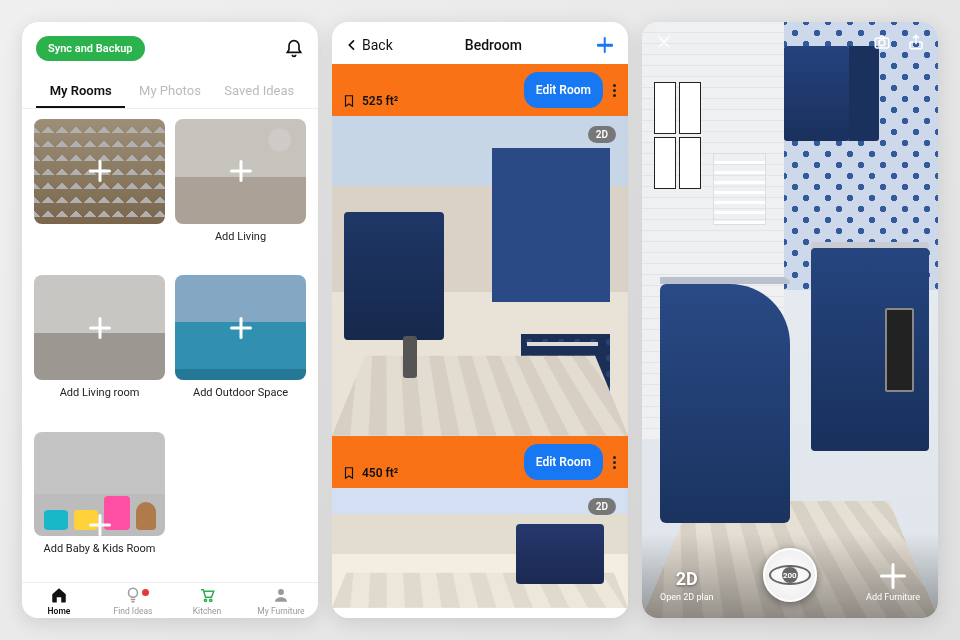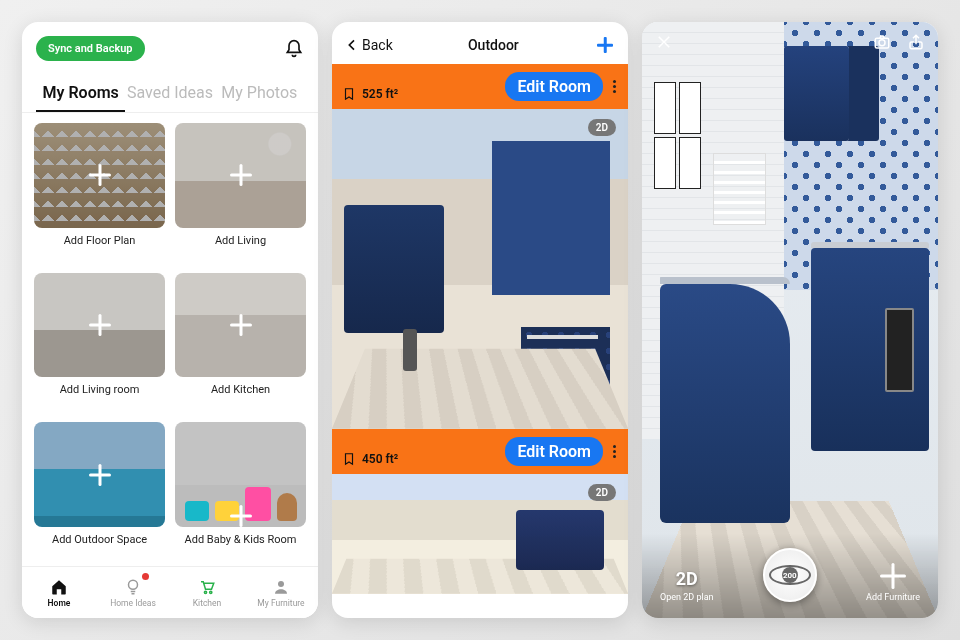--- a/index.html
+++ b/index.html
@@ -18,21 +18,21 @@
 
   
   .p1-top { display:flex; align-items:center; justify-content:space-between; padding:14px 14px 6px; }
   .sync-btn {
     background:#2bb24c; color:#fff; border:none; border-radius:16px;
     padding:6px 12px; font-size:11px; font-weight:600; cursor:pointer;
   }
   .bell { width:20px; height:20px; position:relative; }
   .bell svg { width:100%; height:100%; }
   .tabs { display:flex; padding:8px 14px 0; gap:0; border-bottom:1px solid #eee; }
-  .tab { flex:1; text-align:center; font-size:16px; color:#bbb; padding:8px 0; cursor:pointer; }
+  .tab { flex:1; text-align:center; font-size:13px; color:#bbb; padding:8px 0; cursor:pointer; }
   .tab.active { color:#111; font-weight:600; border-bottom:2px solid #111; }
   .grid { flex:1; overflow-y:auto; padding:10px 12px 4px; display:grid; grid-template-columns:1fr 1fr; gap:10px 10px; }
   .card { display:flex; flex-direction:column; cursor:pointer; }
   .thumb {
     width:100%; aspect-ratio: 1.25/1; border-radius:8px;
     position:relative; display:flex; align-items:center; justify-content:center;
     overflow:hidden;
   }
   .thumb::after {
     content:""; position:absolute; inset:0; background:rgba(0,0,0,0.15);
@@ -70,21 +70,21 @@
     linear-gradient(180deg,#e6e6e6 60%,#ddd 60%);
     display:flex; align-items:flex-end; justify-content:center; gap:6px;
   }
   .t-kids .obj { position:relative; z-index:1; border-radius:4px; }
   .t-kids .pink { width:26px; height:34px; background:#ff4fa3; margin-bottom:6px;}
   .t-kids .yellow { width:24px; height:20px; background:#ffd23a; margin-bottom:6px;}
   .t-kids .teal { width:24px; height:20px; background:#18b8c9; margin-bottom:6px;}
   .t-kids .bear { width:20px; height:28px; background:#b07b4a; border-radius:10px 10px 4px 4px; margin-bottom:6px;}
 
   .bottombar {
-    height:52px; border-top:1px solid #eee; display:flex; background:#fff;
+    height:36px; border-top:1px solid #eee; display:flex; background:#fff;
   }
   .bitem { flex:1; display:flex; flex-direction:column; align-items:center; justify-content:center; gap:2px; cursor:pointer; position:relative;}
   .bitem .ico { width:18px; height:18px; }
   .bitem .lbl { font-size:8.5px; color:#9a9a9a; }
   .bitem.active .lbl { color:#111; font-weight:600; }
   .badge-dot { position:absolute; top:6px; right:28%; width:7px; height:7px; background:#e53935; border-radius:50%; }
 
   
   .p2-nav { display:flex; align-items:center; justify-content:space-between; padding:12px 12px 8px; }
   .back { display:flex; align-items:flex-start; gap:2px; cursor:pointer; font-size:14px; color:#111; }
@@ -94,21 +94,21 @@
   .add-plus::before,.add-plus::after{content:"";position:absolute;background:#1877f2;border-radius:1px;}
   .add-plus::before{left:50%;top:3px;width:2.5px;height:16px;transform:translateX(-50%);}
   .add-plus::after{top:50%;left:3px;height:2.5px;width:16px;transform:translateY(-50%);}
   .p2-scroll { flex:1; overflow-y:auto; }
   .room-bar { display:flex; align-items:flex-end; justify-content:space-between; padding:8px 10px; background:#f97316; }
   .room-left { display:flex; align-items:center; gap:6px; font-size:12px; font-weight:600; color:#111;}
   .room-left svg{width:14px;height:14px;}
   .room-right { display:flex; align-items:center; gap:8px; }
   .edit-btn {
     background:#1877f2; color:#fff; border:none; border-radius:14px;
-    padding:5px 12px; font-size:16px; font-weight:600; cursor:pointer;
+    padding:11px 12px; font-size:12px; font-weight:600; cursor:pointer;
   }
   .kebab { display:flex; flex-direction:column; gap:2px; cursor:pointer; padding:4px 2px;}
   .kebab span{width:3px;height:3px;background:#222;border-radius:50%;}
   .room-img { width:100%; position:relative; }
   .room-img.big { height:320px; }
   .room-img.small { height:120px; }
   .pill-2d {
     position:absolute; top:10px; right:12px; background:#777; color:#fff;
     border-radius:11px; padding:3px 8px; font-size:10px; font-weight:600; z-index:3; cursor:pointer;
   }
@@ -245,47 +245,40 @@
     <button class="sync-btn">Sync and Backup</button>
     <span class="bell">
       <svg viewBox="0 0 24 24" fill="none" stroke="#111" stroke-width="2">
           <path d="M6 8a6 6 0 1 1 12 0v5l2 3H4l2-3V8z"></path>
           <path d="M10 19a2 2 0 0 0 4 0"></path>
         </svg>
     </span>
   </div>
   <div class="tabs">
     <div class="tab active">My Rooms</div>
+    <div class="tab">My Photos</div>
     <div class="tab">Saved Ideas</div>
-    <div class="tab">My Photos</div>
   </div>
   <div class="grid">
     <div class="card">
       <div class="thumb t-floor">
           <div class="plus"></div>
         </div>
-      <div class="card-label">Add Floor Plan</div>
     </div>
     <div class="card">
       <div class="thumb t-bed">
           <div class="plus"></div>
         </div>
       <div class="card-label">Add Living</div>
     </div>
     <div class="card">
       <div class="thumb t-living">
           <div class="plus"></div>
         </div>
       <div class="card-label">Add Living room</div>
-    </div>
-    <div class="card">
-      <div class="thumb t-kitchen">
-          <div class="plus"></div>
-        </div>
-      <div class="card-label">Add Kitchen</div>
     </div>
     <div class="card">
       <div class="thumb t-outdoor">
           <div class="plus"></div>
         </div>
       <div class="card-label">Add Outdoor Space</div>
     </div>
     <div class="card">
       <div class="thumb t-kids">
         <span class="obj teal"></span>
@@ -303,21 +296,21 @@
             <path d="M3 11l9-8 9 8v10a1 1 0 0 1-1 1h-5v-7h-6v7H4a1 1 0 0 1-1-1V11z"></path>
           </svg></span>
       <span class="lbl">Home</span>
     </div>
     <div class="bitem">
       <span class="badge-dot"></span>
       <span class="ico"><svg viewBox="0 0 24 24" fill="none" stroke="#9a9a9a" stroke-width="2">
             <circle cx="12" cy="9" r="6"></circle>
             <path d="M9 18h6M10 21h4"></path>
           </svg></span>
-      <span class="lbl">Home Ideas</span>
+      <span class="lbl">Find Ideas</span>
     </div>
     <div class="bitem">
       <span class="ico"><svg viewBox="0 0 24 24" fill="none" stroke="#2bb24c" stroke-width="2">
             <path d="M4 5h3l3 10h8l3-8H8"></path>
             <circle cx="10" cy="19" r="1.5"></circle>
             <circle cx="17" cy="19" r="1.5"></circle>
           </svg></span>
       <span class="lbl">Kitchen</span>
     </div>
     <div class="bitem">
@@ -331,21 +324,21 @@
 </div>
 
 <div class="phone">
   <div class="p2-nav">
     <div class="back">
       <svg viewBox="0 0 24 24" fill="none" stroke="#111" stroke-width="2.5">
           <path d="M15 5l-7 7 7 7"></path>
         </svg>
       <span>Back</span>
     </div>
-    <div class="p2-title">Outdoor</div>
+    <div class="p2-title">Bedroom</div>
     <div class="add-plus"></div>
   </div>
   <div class="p2-scroll">
 
     <div class="room-bar">
       <div class="room-left">
         <svg viewBox="0 0 24 24" fill="none" stroke="#111" stroke-width="2">
             <path d="M6 3h12v18l-6-4-6 4V3z"></path>
           </svg>
         <span>525 ft²</span>

